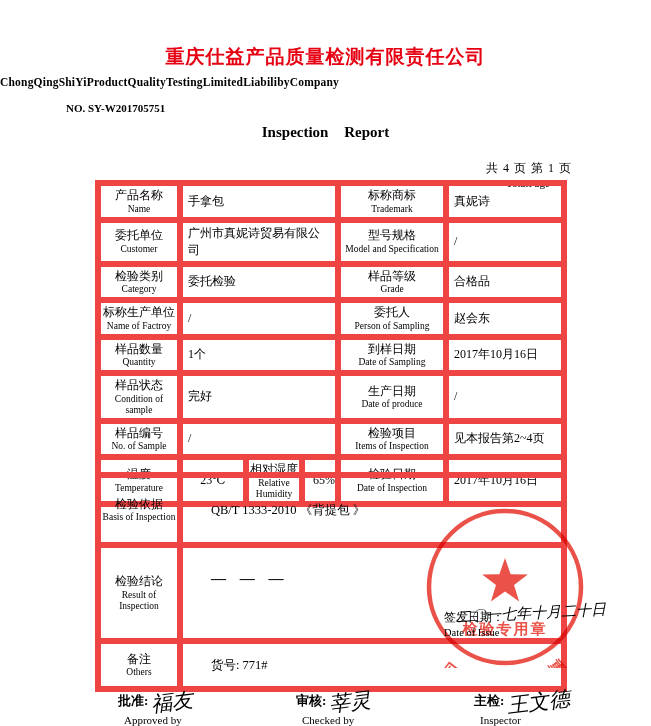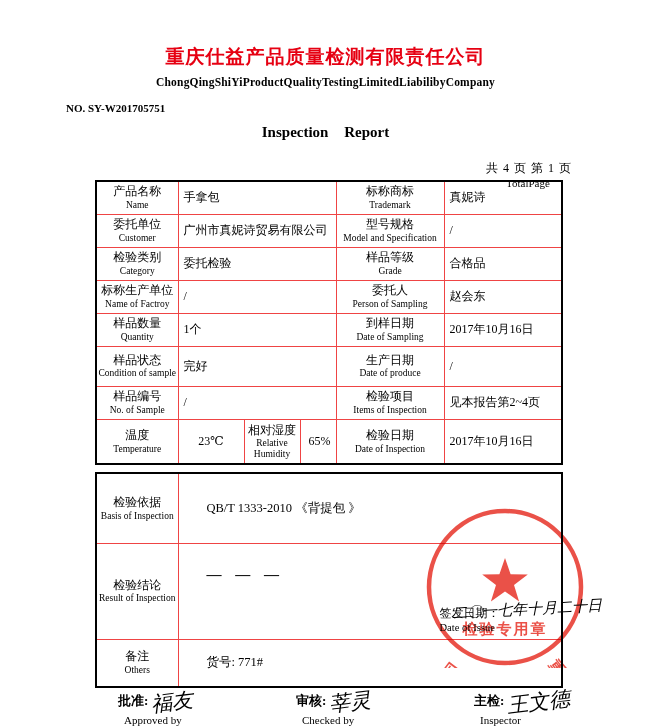--- a/index.html
+++ b/index.html
@@ -7,36 +7,36 @@
   body {
     width:651px; height:726px;
     font-family:"Liberation Serif","DejaVu Serif",serif;
     color:#000; position:relative; overflow:hidden;
   }
   .page { position:relative; width:651px; height:726px; background:#fff; }
 
   
   .company-cn { position:absolute; top:44px; left:0; width:100%; text-align:center;
                 color:#e60012; font-size:19px; font-weight:bold; letter-spacing:1px; }
-  .company-en { position:absolute; top:76px; left:0; width:100%; text-align:center;
+  .company-en { position:absolute; top:76px; left:0; width:100%; text-align:left;
                 font-size:11.5px; font-weight:bold; letter-spacing:.2px; }
   .report-no  { position:absolute; top:102px; left:66px; font-size:11px; font-weight:bold; }
   .title-cn   { position:absolute; top:93px; left:0; width:100%; text-align:center;
                 font-size:23px; font-weight:bold; letter-spacing:16px; text-indent:16px; }
   .title-en   { position:absolute; top:124px; left:0; width:100%; text-align:center;
                 font-size:15px; font-weight:bold; word-spacing:12px; }
   .page-info  { position:absolute; top:160px; left:486px; font-size:12px; letter-spacing:1px; }
   .page-words { position:absolute; top:177px; left:506px; font-size:11px; }
   .page-words span + span { }
 
   
   table { border-collapse:collapse; table-layout:fixed; }
   .t1 { position:absolute; top:180px; left:95px; width:466px; border:2px solid #000; }
   .t2 { position:absolute; top:472px; left:95px; width:466px; border:2px solid #000; }
-  td  { border:1px solid #ef4444; vertical-align:middle; }
+  td  { border:6px solid #ef4444; vertical-align:middle; }
   td.lbl  { text-align:center; padding:2px 1px; }
   .lcn { font-size:12px; line-height:1.3; }
   .len { font-size:9.5px; line-height:1.15; }
   td.val  { text-align:left; padding:2px 4px 2px 5px; font-size:12px; }
   td.valc { text-align:center; padding:2px 8px; font-size:12px; }
   tr.r33 { height:33px; } tr.r40 { height:40px; } tr.rtemp { height:45px; }
   tr.rbasis { height:70px; } tr.rconcl { height:96px; } tr.rothers { height:48px; }
   td.val2 { text-align:left; padding-left:28px; font-size:12.5px; }
   td.concl-cell { position:relative; }
   .dashes { position:absolute; left:28px; top:22px; font-size:15px; font-weight:bold; letter-spacing:5px; }

